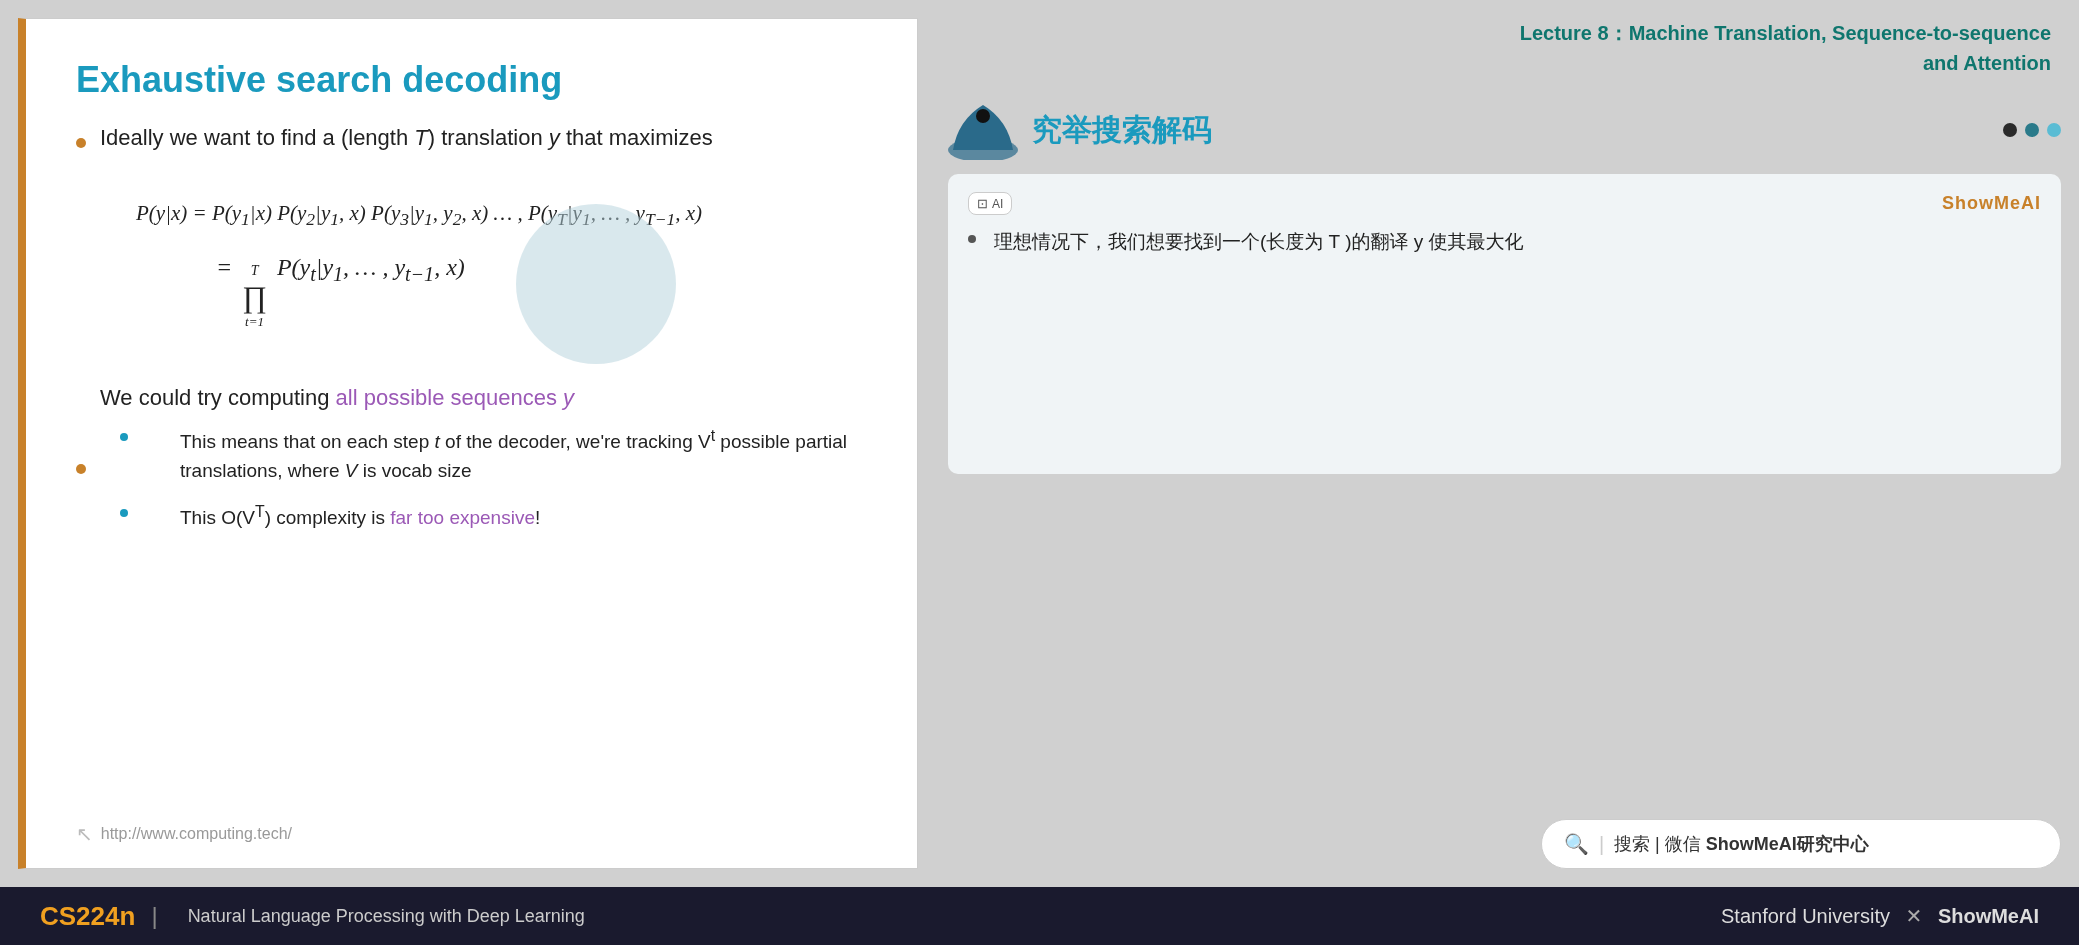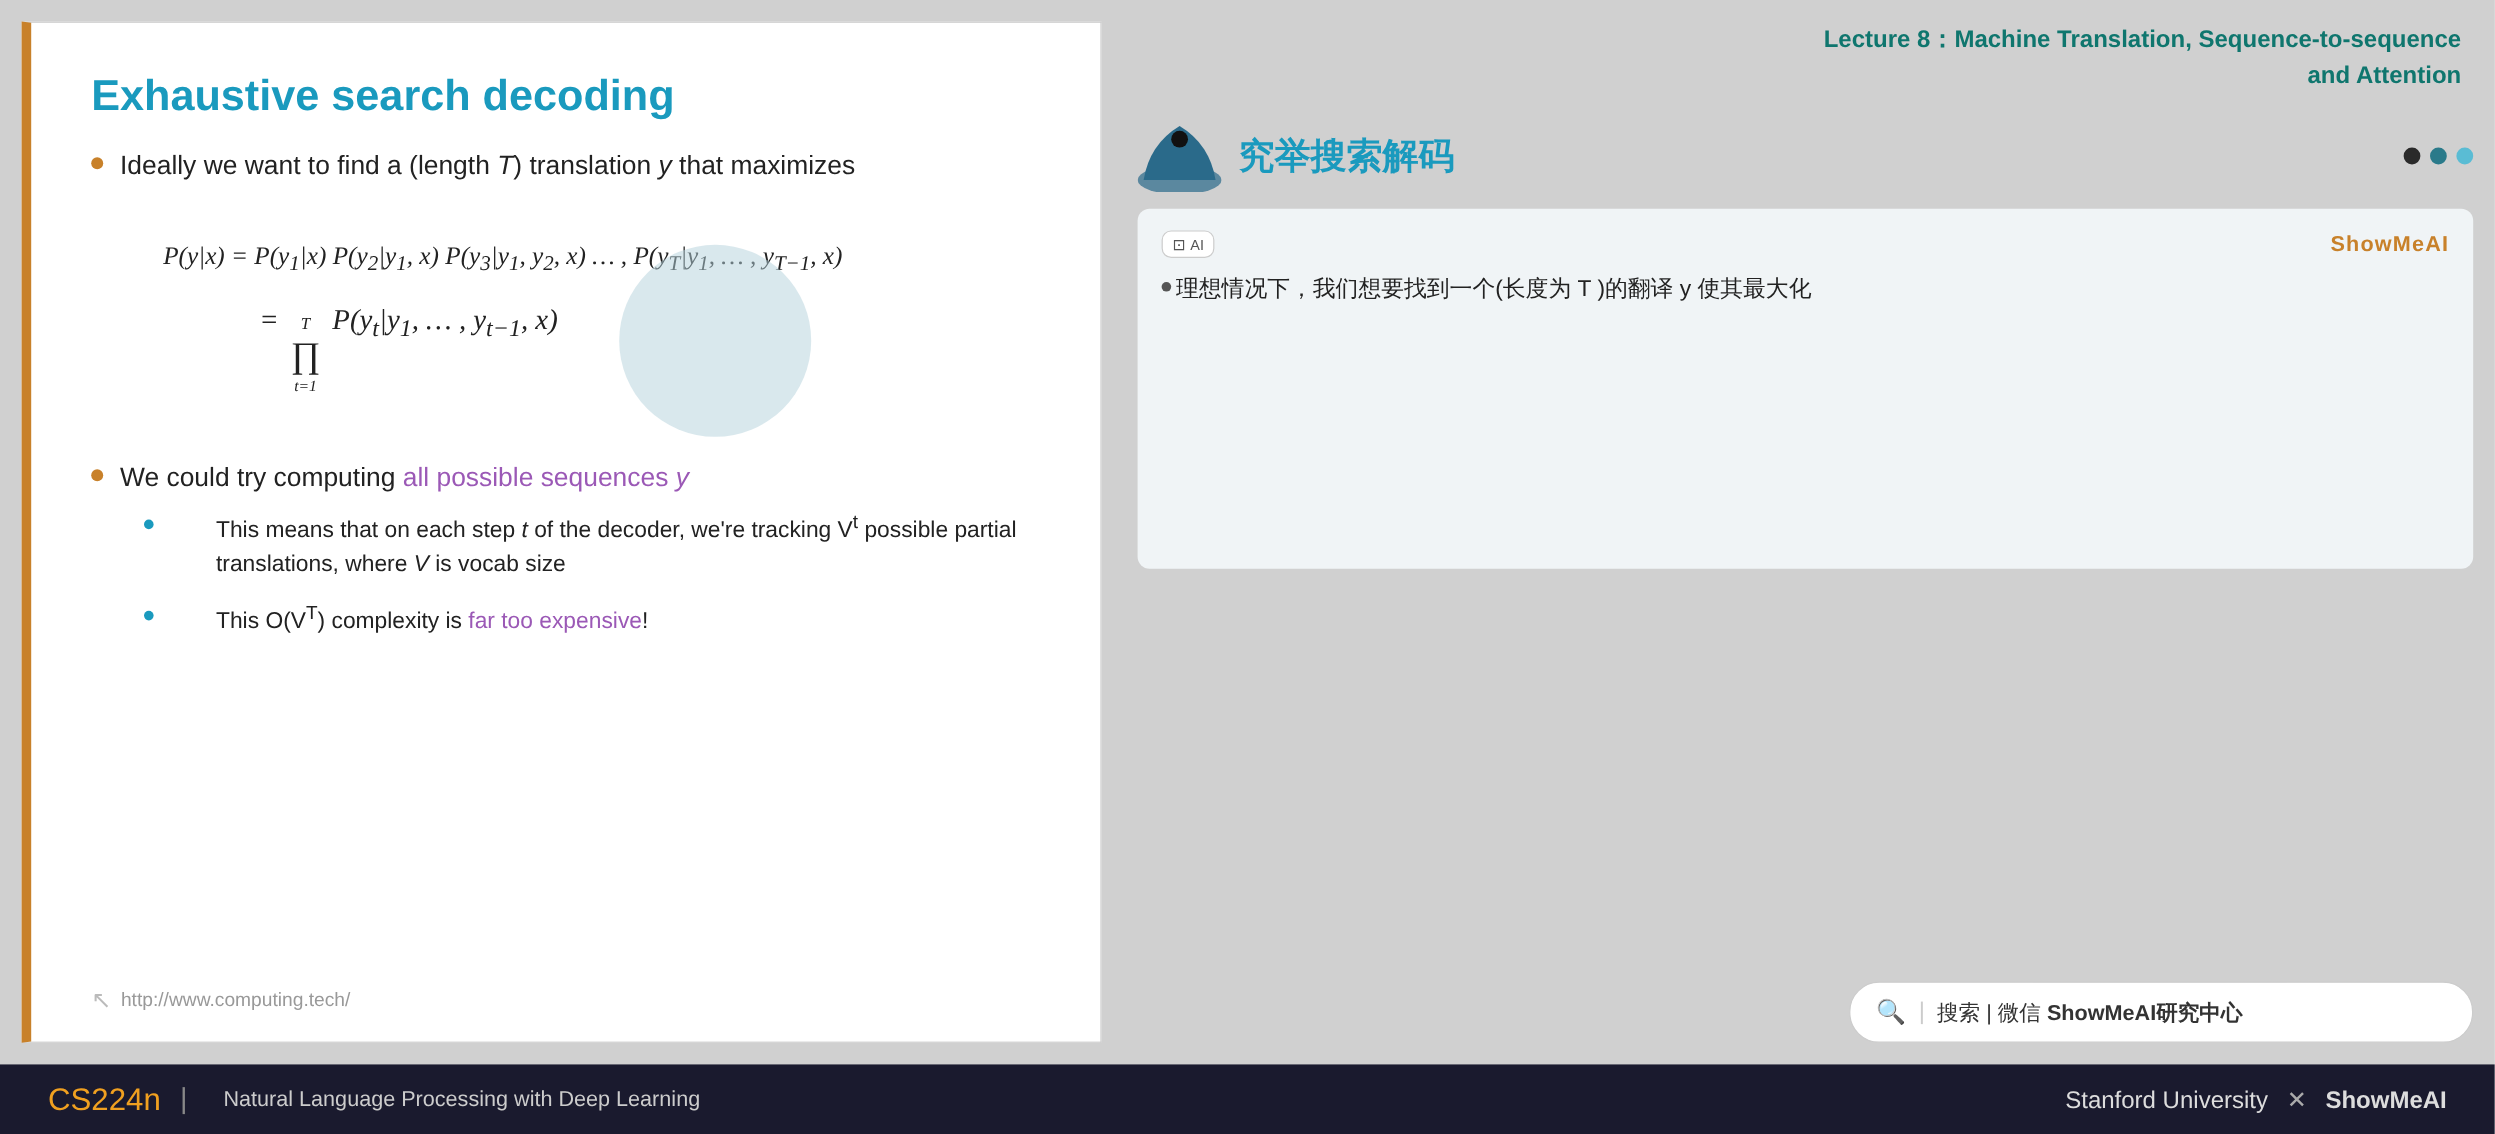--- a/index.html
+++ b/index.html
@@ -36,21 +36,21 @@
 
     .slide-title {
       color: #1a9abe;
       font-size: 36px;
       font-weight: bold;
       margin-bottom: 20px;
     }
 
     .bullet-item {
       display: flex;
-      align-items: flex-start;
+      align-items: center;
       margin-bottom: 18px;
     }
 
     .bullet-dot {
       width: 10px;
       height: 10px;
       background: #c8812a;
       border-radius: 50%;
       margin-top: 10px;
       margin-right: 14px;
@@ -220,21 +220,21 @@
     .showmeai-label {
       color: #c8812a;
       font-size: 18px;
       font-weight: bold;
       letter-spacing: 1px;
     }
 
     .card-bullet {
       display: flex;
       align-items: flex-start;
-      gap: 4px;
+      gap: 18px;
     }
 
     .card-bullet-dot {
       width: 8px;
       height: 8px;
       background: #555;
       border-radius: 50%;
       margin-top: 8px;
       flex-shrink: 0;
     }
@@ -291,21 +291,21 @@
 
     .footer-left {
       display: flex;
       align-items: center;
       gap: 16px;
     }
 
     .footer-cs {
       color: #f0a020;
       font-size: 26px;
-      font-weight: normal;
+      font-weight: bold;
     }
 
     .footer-divider {
       color: #888;
       font-size: 24px;
     }
 
     .footer-subtitle {
       color: #cccccc;
       font-size: 18px;

